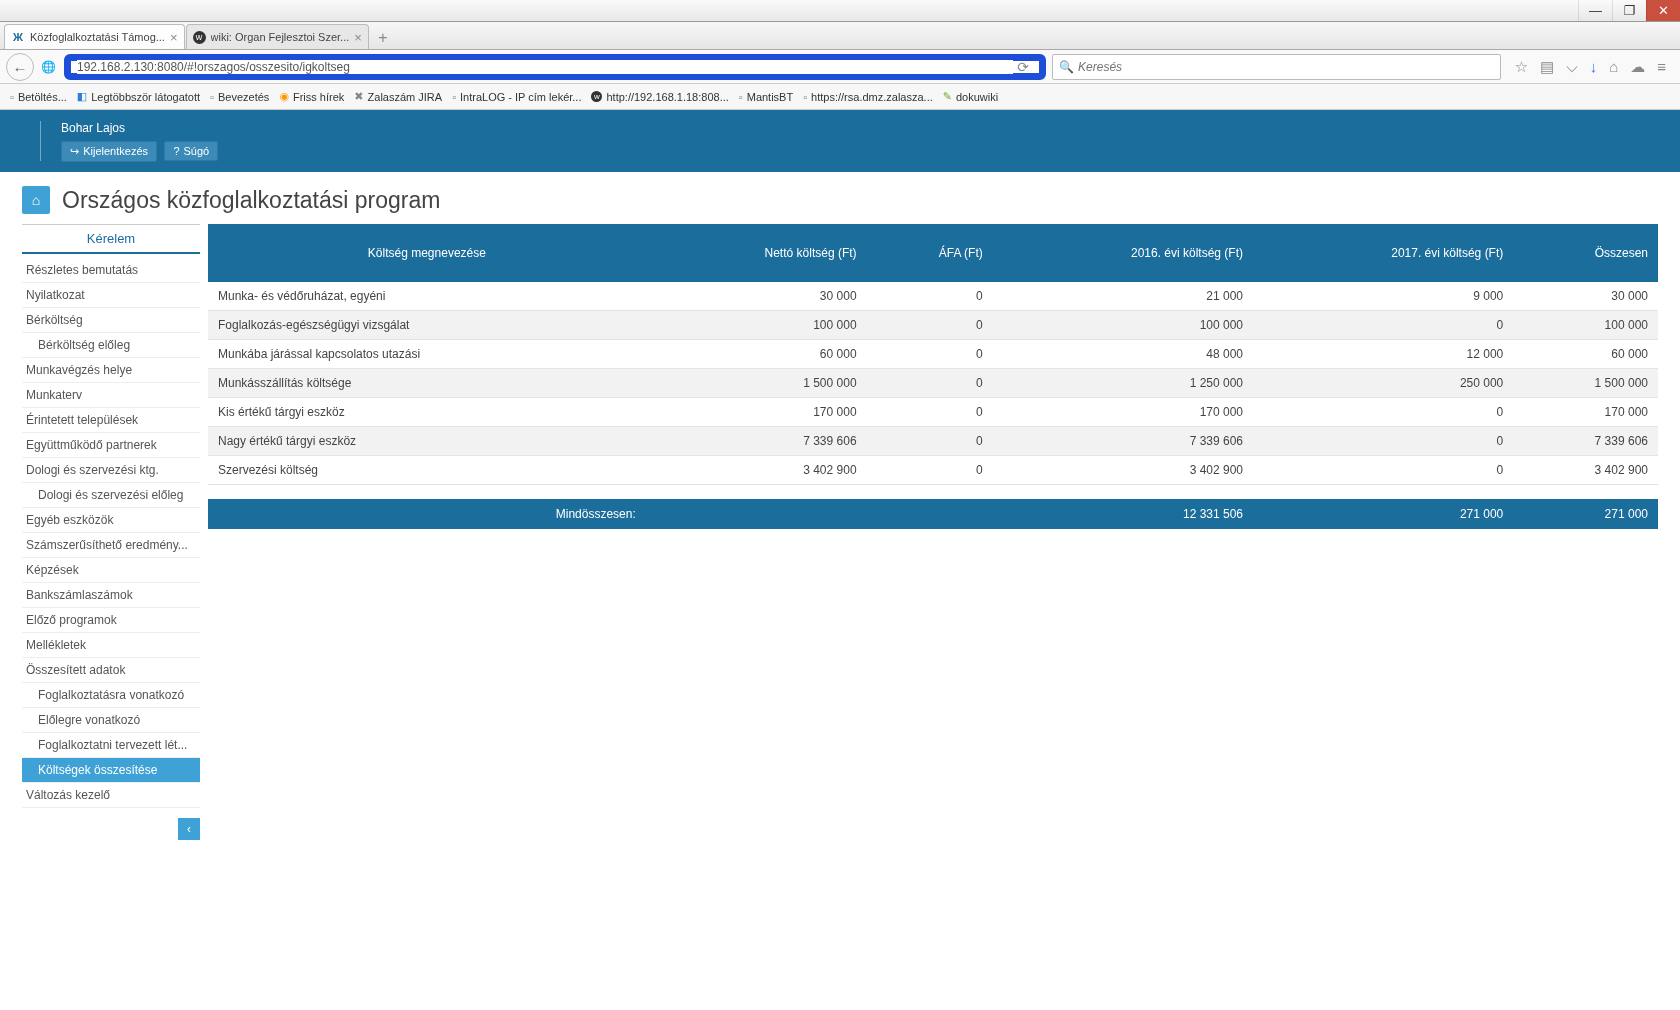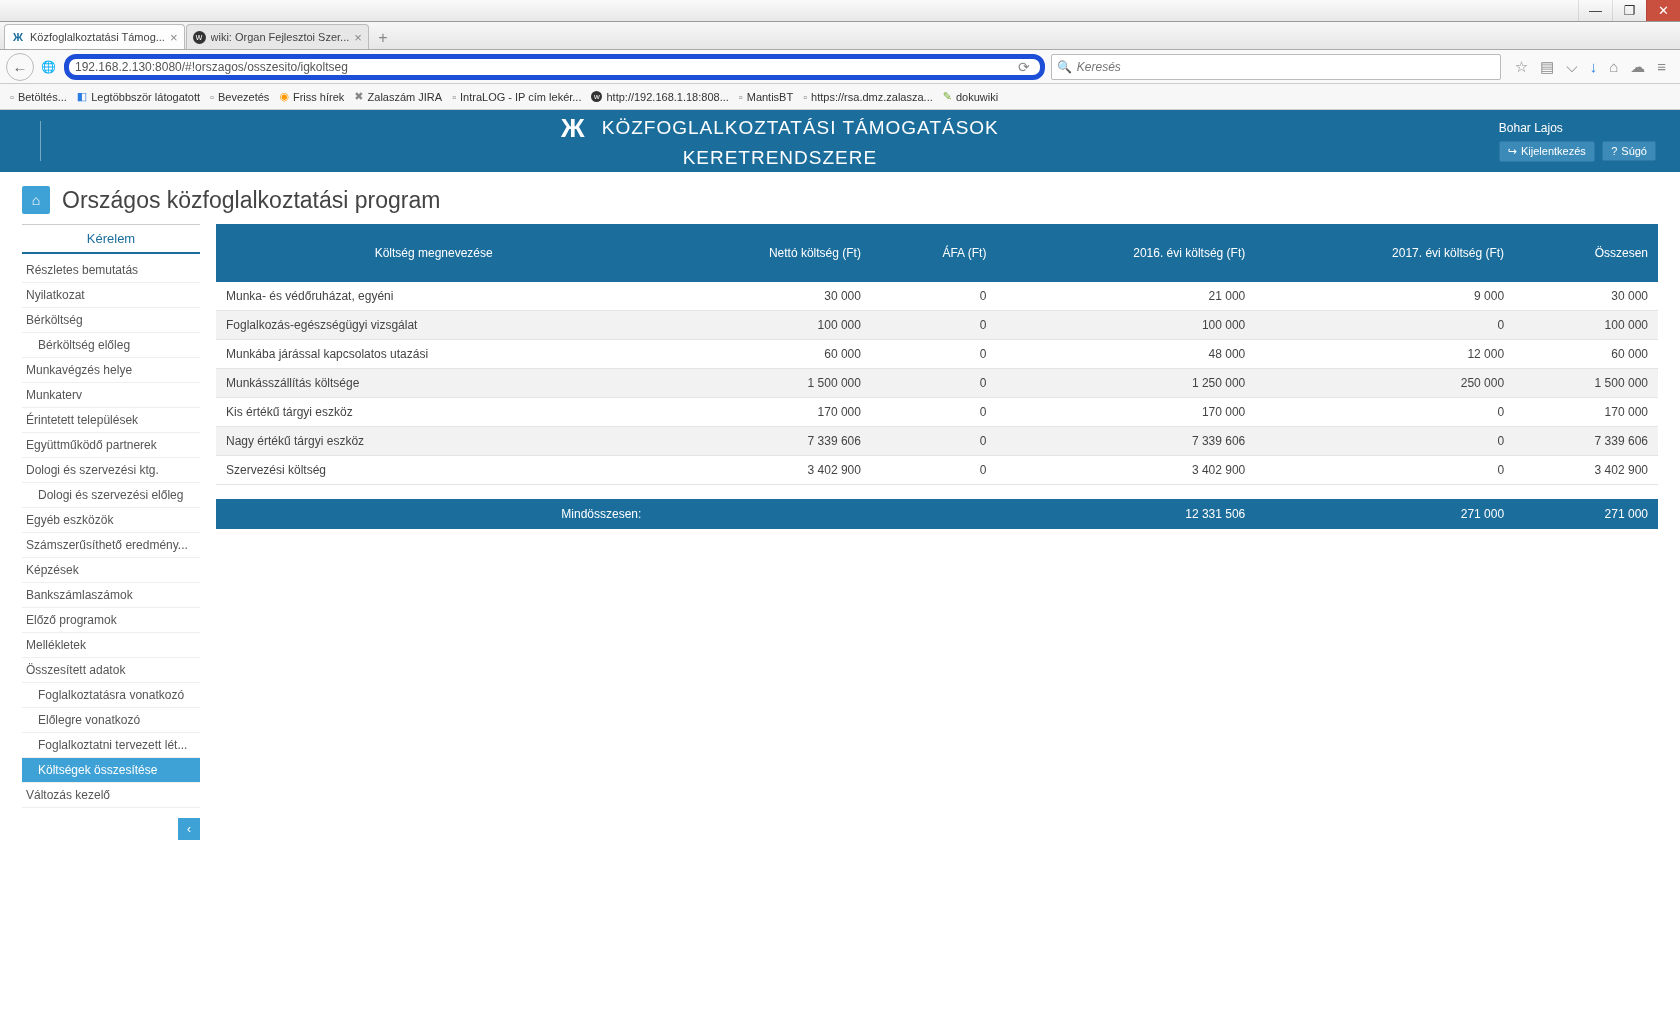--- a/index.html
+++ b/index.html
@@ -16,21 +16,21 @@
 .tab.inactive { background: #e7e7e7; }
 .tab .favicon { width: 14px; height: 14px; display: inline-flex; align-items: center; justify-content: center; font-size: 11px; }
 .tab .tab-title { flex: 1; white-space: nowrap; overflow: hidden; text-overflow: ellipsis; }
 .tab .tab-x { font-size: 13px; color: #888; }
 .newtab { width: 26px; height: 22px; display: flex; align-items: center; justify-content: center; color: #888; font-size: 16px; }
 
 
 .navbar { height: 34px; display: flex; align-items: center; padding: 0 6px; gap: 6px; border-bottom: 1px solid #ccc; background: #f9f9f9; }
 .nav-arrow { width: 28px; height: 28px; border: 1px solid #bbb; border-radius: 50%; display: flex; align-items: center; justify-content: center; color: #666; font-size: 15px; }
 .globe { width: 18px; text-align: center; color: #999; }
-.url-box { flex: 2.2; height: 26px; border: 5px solid #1d4ed8; border-radius: 12px; display: flex; align-items: center; padding: 0 6px; background: #fff; }
+.url-box { flex: 2.2; height: 26px; border: 7px solid #1d4ed8; border-radius: 6px; display: flex; align-items: center; padding: 0 6px; background: #fff; }
 .url-box input { border: none; outline: none; width: 100%; font-size: 12px; color: #555; }
 .reload { color: #888; font-size: 14px; padding: 0 4px; }
 .search-box { flex: 1; height: 26px; border: 1px solid #bbb; border-radius: 2px; display: flex; align-items: center; padding: 0 6px; background: #fff; gap: 4px; }
 .search-box input { border: none; outline: none; width: 100%; font-size: 12px; font-style: italic; color: #999; }
 .toolbar-icons { display: flex; gap: 12px; padding: 0 8px; color: #888; font-size: 15px; }
 .toolbar-icons .blue { color: #2b7de1; }
 
 
 .bookmarks { height: 26px; border-bottom: 1px solid #ccc; display: flex; align-items: center; gap: 10px; padding: 0 10px; font-size: 11px; color: #333; background: #f7f7f7; }
 .bookmarks .bm { display: flex; align-items: center; gap: 4px; white-space: nowrap; }
@@ -48,21 +48,21 @@
 .hbtn { background: #3b8ab8; border: 1px solid #2f7aa5; color: #fff; font-size: 11px; padding: 3px 8px; border-radius: 2px; margin-right: 4px; display: inline-flex; align-items: center; gap: 4px; }
 
 
 .page { padding: 14px 22px; }
 .page-header { display: flex; align-items: flex-end; justify-content: space-between; border-bottom: 0; margin-bottom: 10px; }
 .page-title { display: flex; align-items: center; gap: 12px; font-size: 23px; font-weight: normal; color: #444; }
 .home-btn { width: 28px; height: 28px; background: #3ea2d6; color: #fff; display: flex; align-items: center; justify-content: center; border-radius: 2px; font-size: 14px; }
 .case-id { font-size: 12px; color: #555; border-bottom: 1px solid #ccc; padding-bottom: 3px; }
 
 
-.layout { display: flex; gap: 16px; }
+.layout { display: flex; gap: 8px; }
 .sidebar { width: 178px; }
 .side-title { text-align: center; font-size: 13px; color: #1b6d9c; padding: 6px 0; border-top: 1px solid #ccc; border-bottom: 2px solid #1b6d9c; margin-bottom: 4px; }
 .sidebar ul { list-style: none; }
 .sidebar li { font-size: 12px; color: #555; padding: 5px 4px; border-bottom: 1px solid #eee; cursor: pointer; white-space: nowrap; overflow: hidden; text-overflow: ellipsis; }
 .sidebar li.indent { padding-left: 16px; }
 .sidebar li.active { background: #3ea2d6; color: #fff; }
 .collapse-btn { width: 22px; height: 22px; background: #3ea2d6; color: #fff; display: flex; align-items: center; justify-content: center; margin: 10px 0 0 auto; font-size: 12px; }
 
 .content { flex: 1; }
 
@@ -160,25 +160,20 @@
       <span>https://rsa.dmz.zalasza...</span>
     </span>
   <span class="bm">
       <span class="bm-icon" style="color:#7a3">✎</span>
       <span>dokuwiki</span>
     </span>
 </div>
 
 <div class="app-header">
   <div class="sep"></div>
-  <div class="center-title">
-    <span class="logo2">Ж</span>
-    <span>KÖZFOGLALKOZTATÁSI TÁMOGATÁSOK</span><br>
-    <span>KERETRENDSZERE</span>
-  </div>
   <div class="user-block">
     <div class="uname">Bohar Lajos</div>
     <button class="hbtn">
         <span>↪</span>
         <span>Kijelentkezés</span>
       </button>
     <button class="hbtn">
         <span>?</span>
         <span>Súgó</span>
       </button>

